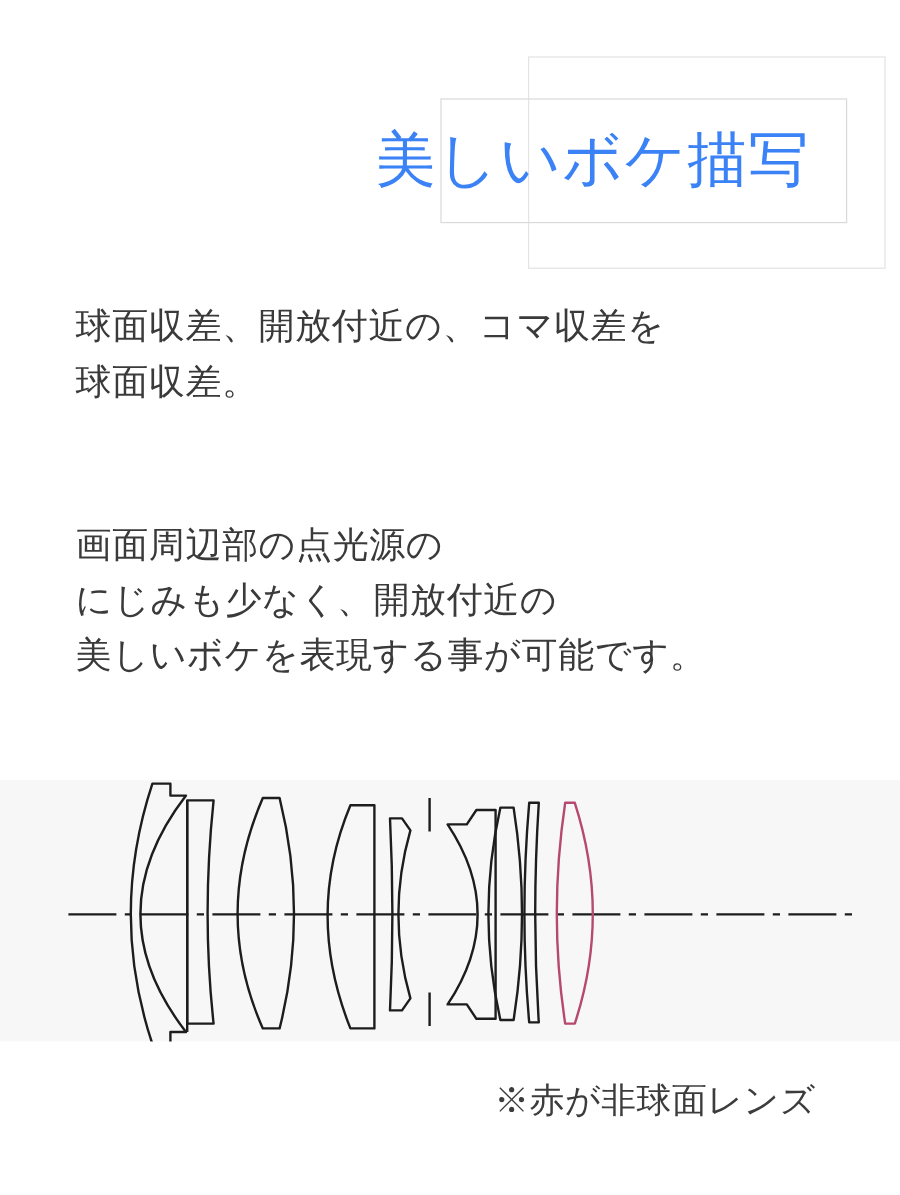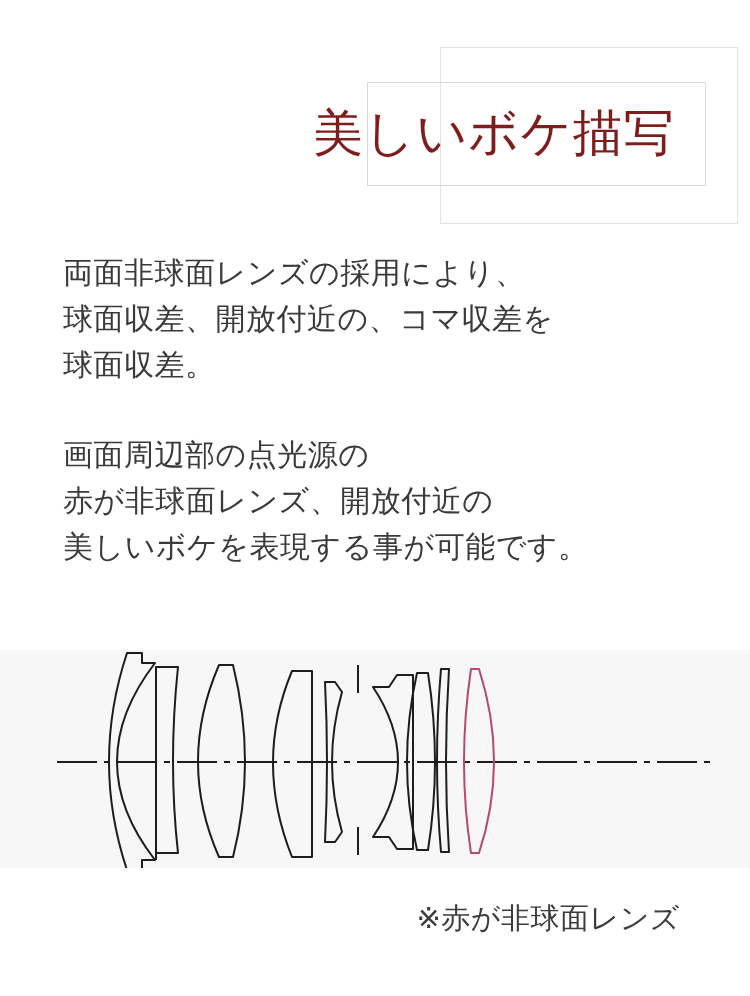--- a/index.html
+++ b/index.html
@@ -14,56 +14,55 @@
     left:440px;top:47px;width:296px;height:175px;
     border:1px solid #e3e3e3;background:transparent;
   }
   .title-box{
     left:367px;top:82px;width:337px;height:102px;
     border:1px solid #d9d9d9;background:transparent;
   }
   .page-title{
     left:313px;top:104px;width:420px;
     font-size:50px;line-height:58px;letter-spacing:1px;
-    color:#7f1d1d;font-weight:500;white-space:nowrap;
+    color:#3b82f6;font-weight:500;white-space:nowrap;
   }
   .body-text{
     left:63px;
     font-size:30px;line-height:46px;letter-spacing:0.5px;
     color:#3a3a3a;white-space:nowrap;
   }
   .para-1{top:250px;}
   .para-2{top:432px;}
   .diagram-band{
     left:0;top:650px;width:750px;height:218px;
   }
   .diagram-band svg{display:block;}
   .diagram-caption{
     right:70px;top:898px;
     font-size:29px;line-height:40px;letter-spacing:0.5px;
-    color:#3c3c3c;white-space:nowrap;
+    color:#3c3c3c;white-space:nowrap;font-family:Liberation Serif, serif;
   }
   path,line,rect{vector-effect:non-scaling-stroke;}
 </style>
 </head>
 <body>
 
 <div class="abs outer-box"></div>
 <div class="abs title-box"></div>
 <div class="abs page-title">美しいボケ描写</div>
 
 <div class="abs body-text para-1">
-  <div>両面非球面レンズの採用により、</div>
   <div>球面収差、開放付近の、コマ収差を</div>
   <div>球面収差。</div>
 </div>
 
 <div class="abs body-text para-2">
   <div>画面周辺部の点光源の</div>
-  <div>赤が非球面レンズ、開放付近の</div>
+  <div>にじみも少なく、開放付近の</div>
   <div>美しいボケを表現する事が可能です。</div>
 </div>
 
 <div class="abs diagram-band">
   <svg width="750" height="218" viewBox="0 0 750 218" fill="none" stroke-width="2" stroke-linejoin="round">
     <rect x="0" y="0" width="750" height="218" stroke="none" fill="#f7f7f7"></rect>
 
     <line x1="57" y1="112" x2="713" y2="112" stroke-dasharray="40 7 6 7" stroke="#1d1d1d"></line>
 
     <path d="M127,3 H142 V13 H155 Q79,112 155,210 H142 V220 H127 Q91,112 127,3 Z" stroke="#1d1d1d"></path>

